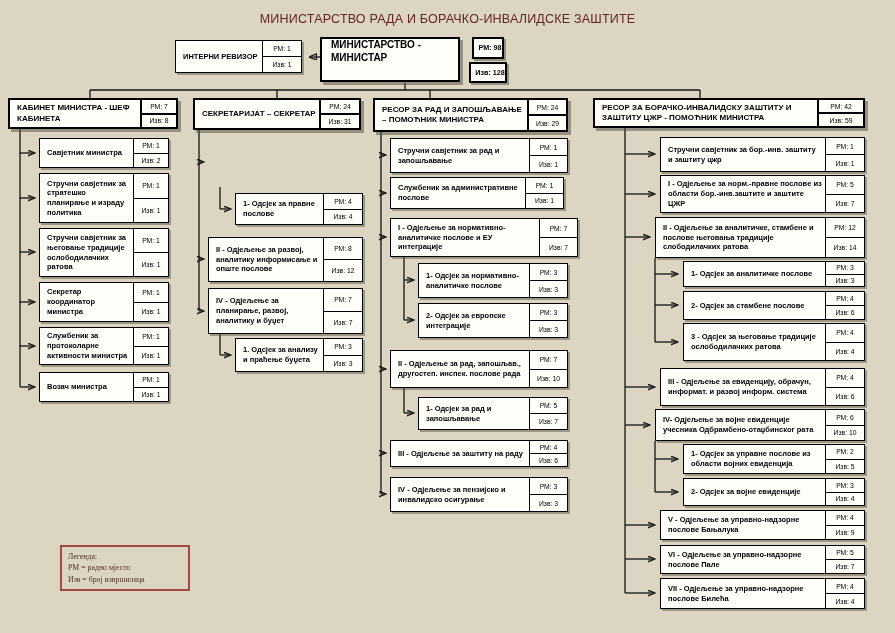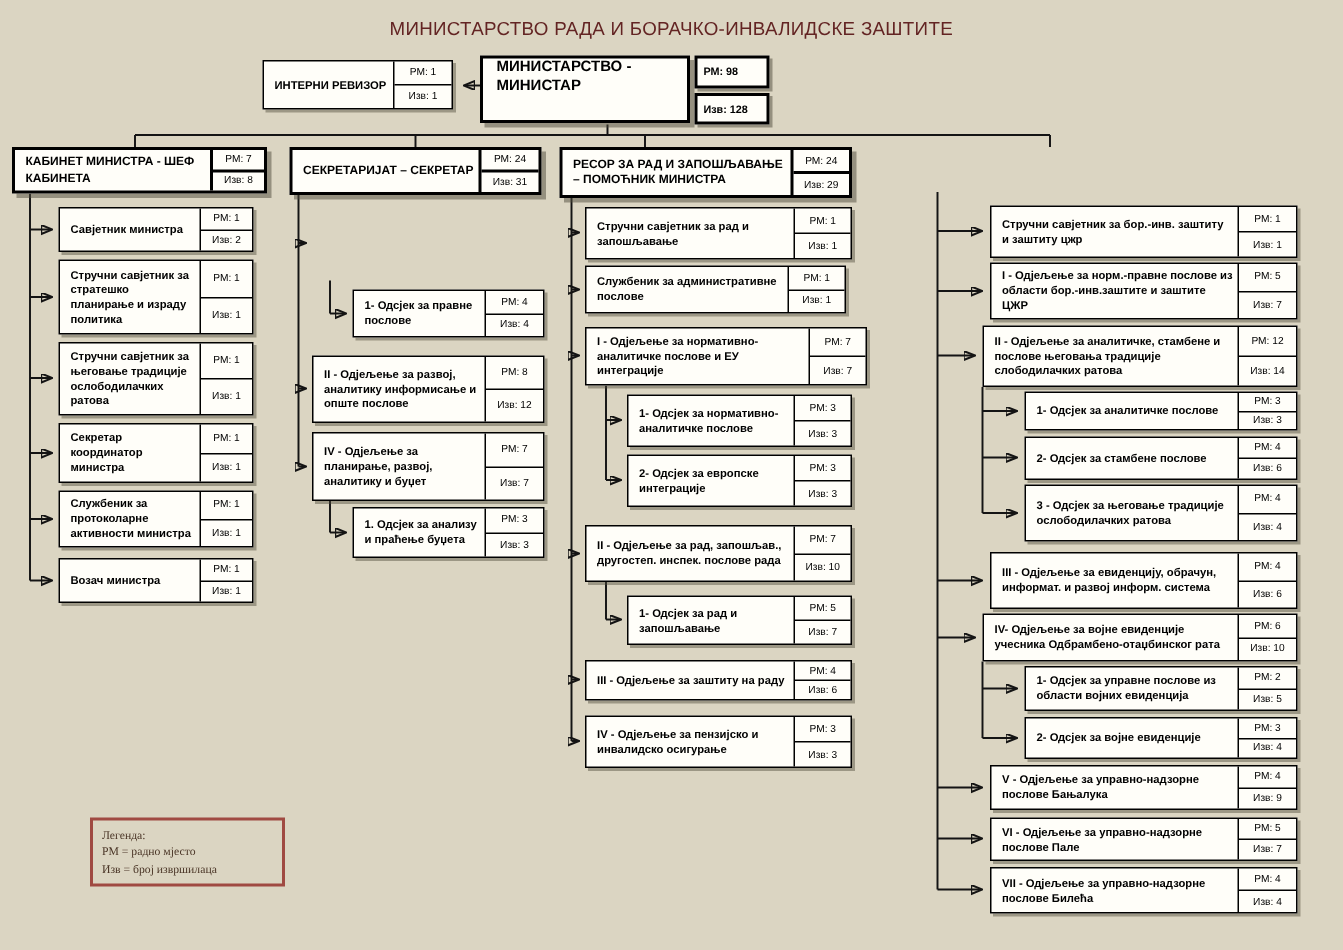--- a/index.html
+++ b/index.html
@@ -21,21 +21,21 @@
   .pmcell{flex:1;display:flex;align-items:center;justify-content:center;
           font-size:6.8px;white-space:nowrap;padding:0 2px;color:#000;}
   .pmcell + .pmcell{border-top:1px solid #000;}
   .hdr .pmcell + .pmcell{border-top-width:2px;}
   
   #minister-box{position:absolute;left:320px;top:37px;width:140px;height:45px;
        background:#fffef9;border:2.5px solid #000;box-shadow:3px 3px 0 rgba(80,75,60,.5);
        display:flex;align-items:flex-start;padding-left:9px;font-weight:bold;font-size:10px;
        z-index:2;box-sizing:border-box;line-height:1.25;}
   #minister-pm{position:absolute;left:463px;top:37px;width:50px;height:46px;
-       display:flex;flex-direction:column;gap:3px;z-index:2;}
+       display:flex;flex-direction:column;gap:3px;z-index:2;align-items:center;}
   #minister-pm .pmbox{flex:1;background:#fffef9;border:2px solid #000;
        box-shadow:2px 2px 0 rgba(80,75,60,.5);display:flex;align-items:center;
        padding-left:4px;font-size:7.2px;font-weight:bold;box-sizing:border-box;}
   
   #legend{position:absolute;left:60px;top:545px;width:130px;height:46px;
        border:2px solid #a04a42;padding:4px 6px;box-sizing:border-box;z-index:2;
        font-family:"Liberation Serif","DejaVu Serif",serif;font-size:7.8px;
        color:#4a3526;line-height:1.45;}
 </style>
 </head>
@@ -269,20 +269,27 @@
     </div>
   </div>
   <div class="box" style="left:390px;top:477px;width:178px;height:35px">
     <div class="lbl">IV - Одјељење за пензијско и инвалидско осигурање</div>
     <div class="pmcol pm37">
       <div class="pmcell">РМ: 3</div>
       <div class="pmcell">Изв: 3</div>
     </div>
   </div>
 
+  <div class="box hdr" style="left:593px;top:98px;width:272px;height:30px">
+    <div class="lbl">РЕСОР ЗА БОРАЧКО-ИНВАЛИДСКУ ЗАШТИТУ И ЗАШТИТУ ЦЖР - ПОМОЋНИК МИНИСТРА</div>
+    <div class="pmcol pm44">
+      <div class="pmcell">РМ: 42</div>
+      <div class="pmcell">Изв: 59</div>
+    </div>
+  </div>
   <div class="box" style="left:660px;top:137px;width:205px;height:35px">
     <div class="lbl">Стручни савјетник за бор.-инв. заштиту и заштиту цжр</div>
     <div class="pmcol pm38">
       <div class="pmcell">РМ: 1</div>
       <div class="pmcell">Изв: 1</div>
     </div>
   </div>
   <div class="box" style="left:660px;top:175px;width:205px;height:38px">
     <div class="lbl">I - Одјељење за норм.-правне послове из области бор.-инв.заштите и заштите ЦЖР</div>
     <div class="pmcol pm38">

